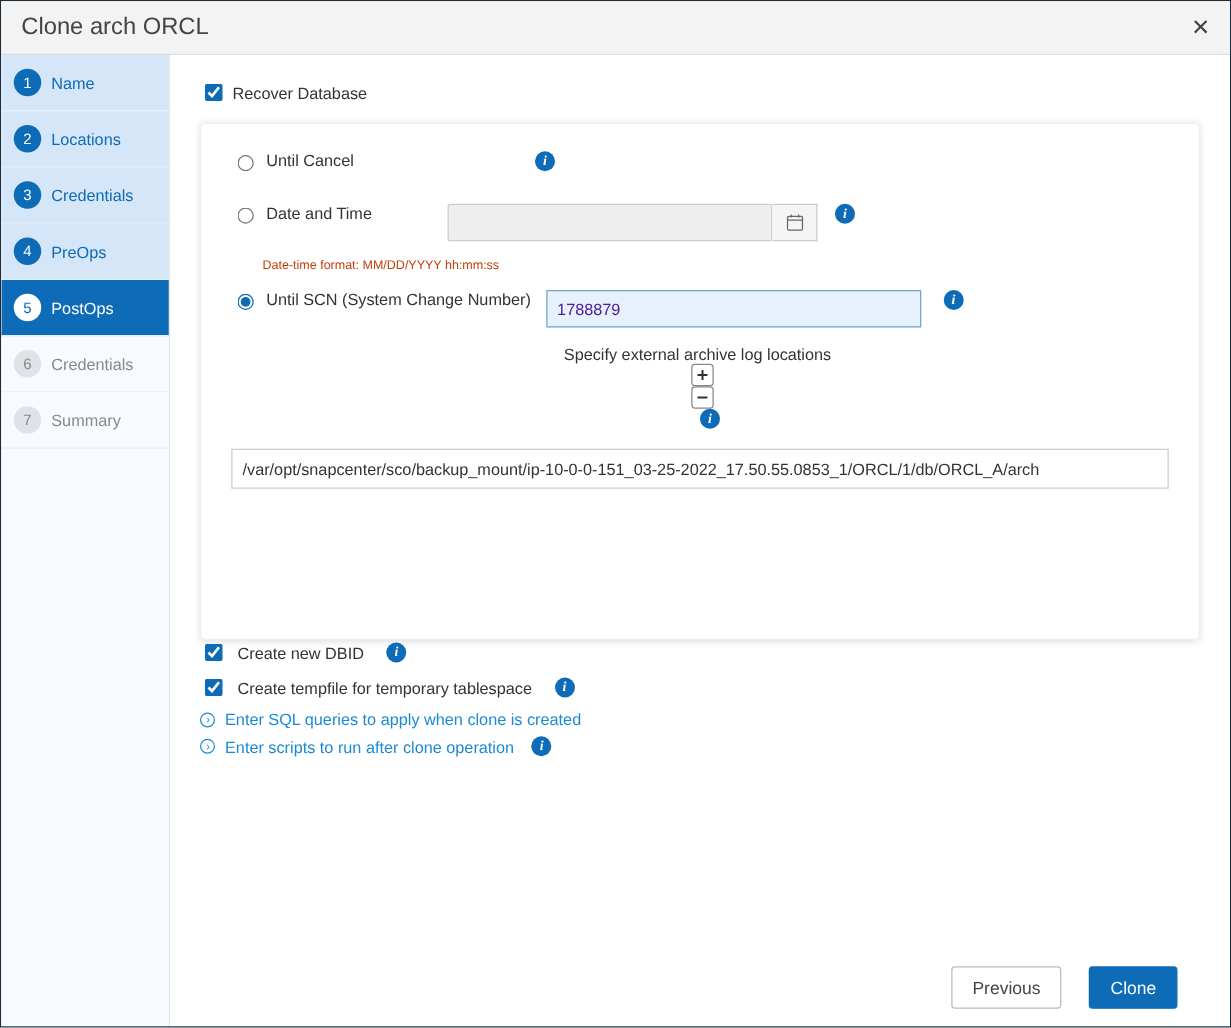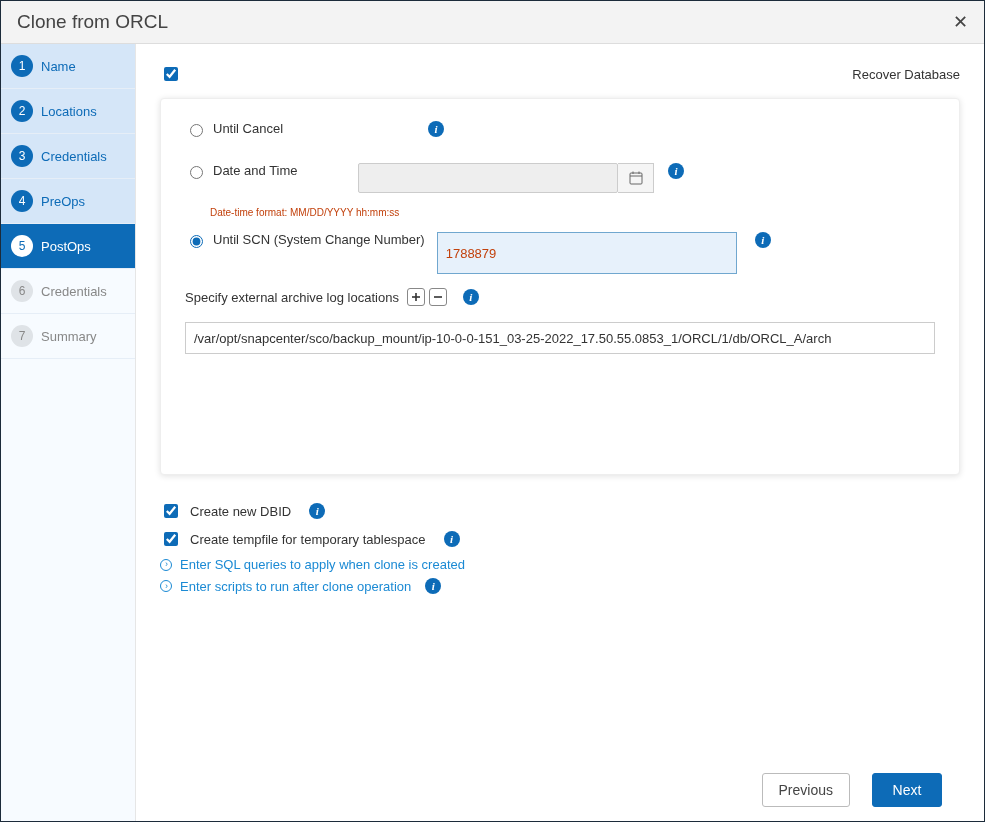--- a/index.html
+++ b/index.html
@@ -75,21 +75,21 @@
   .step.upcoming { background: #f7fbff; color: #888; }
   .step.upcoming .num { background: #dfe3e7; color: #888; }
 
   .content {
     flex: 1;
     padding: 20px 24px 0 24px;
     display: flex;
     flex-direction: column;
     position: relative;
   }
-  .checkbox-row { display:flex; align-items:center;justify-content:space-between; }
+  .checkbox-row { display:flex; align-items:center; }
   .checkbox-row input[type=checkbox] { accent-color: #0d6bb7; width:14px; height:14px; margin-right:8px; }
   .recover-label { color:#333; }
 
   .panel {
     margin-top: 14px;
     background: #fff;
     border: 1px solid #eee;
     border-radius: 4px;
     box-shadow: 0 1px 6px rgba(0,0,0,0.12);
     padding: 22px 24px 120px 24px;
@@ -142,33 +142,34 @@
   }
   .dt-hint {
     margin-left: 25px;
     margin-bottom: 14px;
     color:#c2410c;
     font-size:10px;
   }
 
   .scn-input {
     width: 300px;
-    height: 42px;
+    height: 30px;
     border: 1px solid #70a7cf;
     background: #e7f1fb;
     padding: 4px 8px;
     font-size:13px;
-    color:#c2410c;
+    color:#4c1d95;
   }
 
   .archive-row {
     display:flex;
     align-items:center;
     margin-top: 6px;
     margin-bottom: 16px;
+    flex-direction: column;
   }
   .archive-label { color:#333; margin-right: 4px; }
   .sq-btn {
     width:18px; height:18px;
     border:1px solid #888;
     border-radius:3px;
     background:#fff;
     display:inline-flex;
     align-items:center;
     justify-content:center;
@@ -182,21 +183,21 @@
   .path-input {
     width: 100%;
     height: 32px;
     border: 1px solid #ccc;
     padding: 4px 8px;
     font-size:13px;
     color:#333;
     background:#fff;
   }
 
-  .mid-section { margin-top: 26px; }
+  .mid-section { }
   .chk-line { display:flex; align-items:center; margin-bottom:8px; }
   .chk-line input[type=checkbox] { accent-color: #0d6bb7; width:14px; height:14px; margin-right:12px; }
   .chk-line .lbl { color:#333; }
 
   .link-line {
     display:flex;
     align-items:center;
     color:#1b8ad4;
     margin-bottom:6px;
     cursor:pointer;
@@ -240,21 +241,21 @@
     border:1px solid #0d6bb7;
     color:#fff;
   }
 </style>
 </head>
 <body>
 
 <div class="modal">
 
   <div class="modal-header">
-    <div class="modal-title">Clone from ORCL</div>
+    <div class="modal-title">Clone arch ORCL</div>
     <div class="modal-close">✕</div>
   </div>
 
   <div class="modal-body">
 
     <div class="sidebar">
       <div class="step done">
         <span class="num">1</span>
         <span>Name</span>
       </div>
@@ -360,18 +361,18 @@
         </div>
         <div class="link-line">
           <span class="chev">›</span>
           <span>Enter scripts to run after clone operation</span>
           <span class="info-icon" style="margin-left:14px">i</span>
         </div>
       </div>
 
       <div class="footer">
         <button class="btn btn-secondary">Previous</button>
-        <button class="btn btn-primary">Next</button>
+        <button class="btn btn-primary">Clone</button>
       </div>
 
     </div>
   </div>
 </div>
 
 </body></html>

